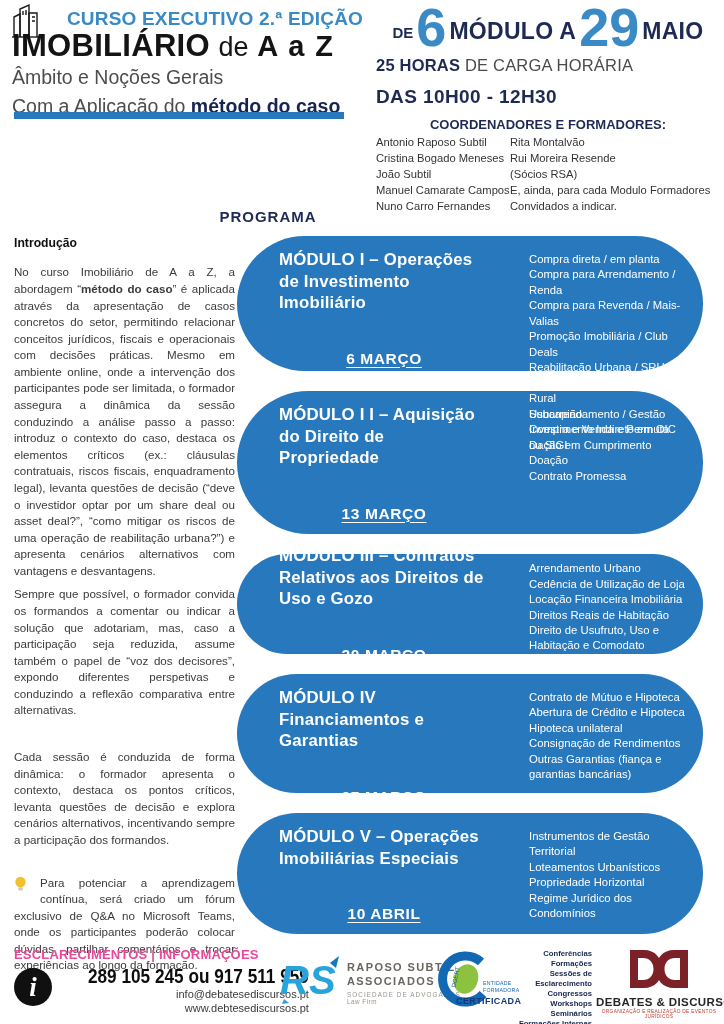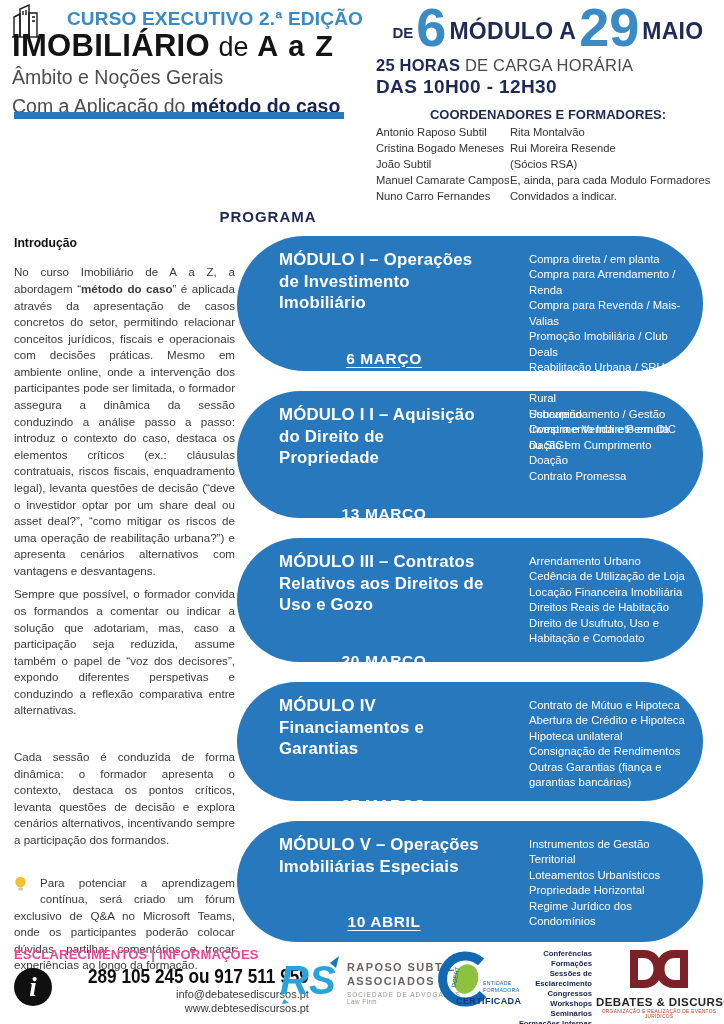--- a/index.html
+++ b/index.html
@@ -19,21 +19,21 @@
   .divider{position:absolute;left:14px;top:112px;width:330px;height:7px;background:#2878be;}
 
   
   .hdr-right{position:absolute;left:376px;top:6px;width:344px;color:#1f2a54;}
   .daterow{display:flex;align-items:flex-end;justify-content:center;gap:3px;}
   .de{font-weight:800;font-size:15px;margin-bottom:8px;}
   .big{font-size:54px;font-weight:800;color:#3a8ac6;line-height:.8;}
   .mon{font-weight:800;font-size:23px;margin-bottom:4px;letter-spacing:.3px;}
   .hours{margin-top:7px;font-size:16.5px;color:#4a4a4a;letter-spacing:.2px;}
   .hours-strong{font-weight:800;color:#1f2a54;}
-  .time{font-weight:800;font-size:19px;color:#1f2a54;margin-top:1px;letter-spacing:.4px;}
+  .time{font-weight:800;font-size:19px;color:#1f2a54;margin-top:11px;letter-spacing:.4px;}
   .coordh{margin-top:9px;font-size:13px;text-align:center;font-weight:800;}
   .coordh .midw{font-weight:600;}
   .names{display:flex;margin-top:3px;font-size:11.2px;color:#333;line-height:1.42;}
   .names .c1{width:134px;flex-shrink:0;}
   .names .c2{flex:1;}
 
   
   .programa{position:absolute;left:178px;top:208px;width:180px;text-align:center;
             font-size:15px;font-weight:800;letter-spacing:1px;color:#1f2a54;}
 
@@ -44,22 +44,22 @@
   .intro p{margin:0 0 7px;}
   .intro p.gap-big{margin-bottom:30px;}
   .intro p.gap-mid{margin-bottom:26px;}
   .bulb{float:left;margin:1px 13px 0 0;}
 
   
   .mods{position:absolute;left:237px;top:236px;width:466px;}
   .module{background:#2878be;border-radius:72px;display:flex;color:#fff;margin-bottom:20px;
           padding:13px 16px 9px 42px;box-sizing:border-box;}
   .module:nth-child(1){height:135px;}
-  .module:nth-child(2){height:127px;}
-  .module:nth-child(3){height:124px;}
+  .module:nth-child(2){height:143px;}
+  .module:nth-child(3){height:100px;align-items:center;}
   .module:nth-child(4){height:119px;}
   .module:nth-child(5){height:121px;}
   .m-left{width:210px;flex-shrink:0;display:flex;flex-direction:column;gap:36px;}
   .m-title{font-weight:800;font-size:16.8px;line-height:1.28;letter-spacing:.2px;}
   .m-date{margin-top:auto;text-align:center;font-weight:800;font-size:15.5px;letter-spacing:.6px;
           text-decoration:underline;text-underline-offset:3px;padding-bottom:3px;}
   .m-topics{flex:1;font-size:11.3px;line-height:1.37;padding-top:3px;list-style:none;margin:0;}
 
   
   .f-contact{position:absolute;left:14px;top:947px;width:250px;}

